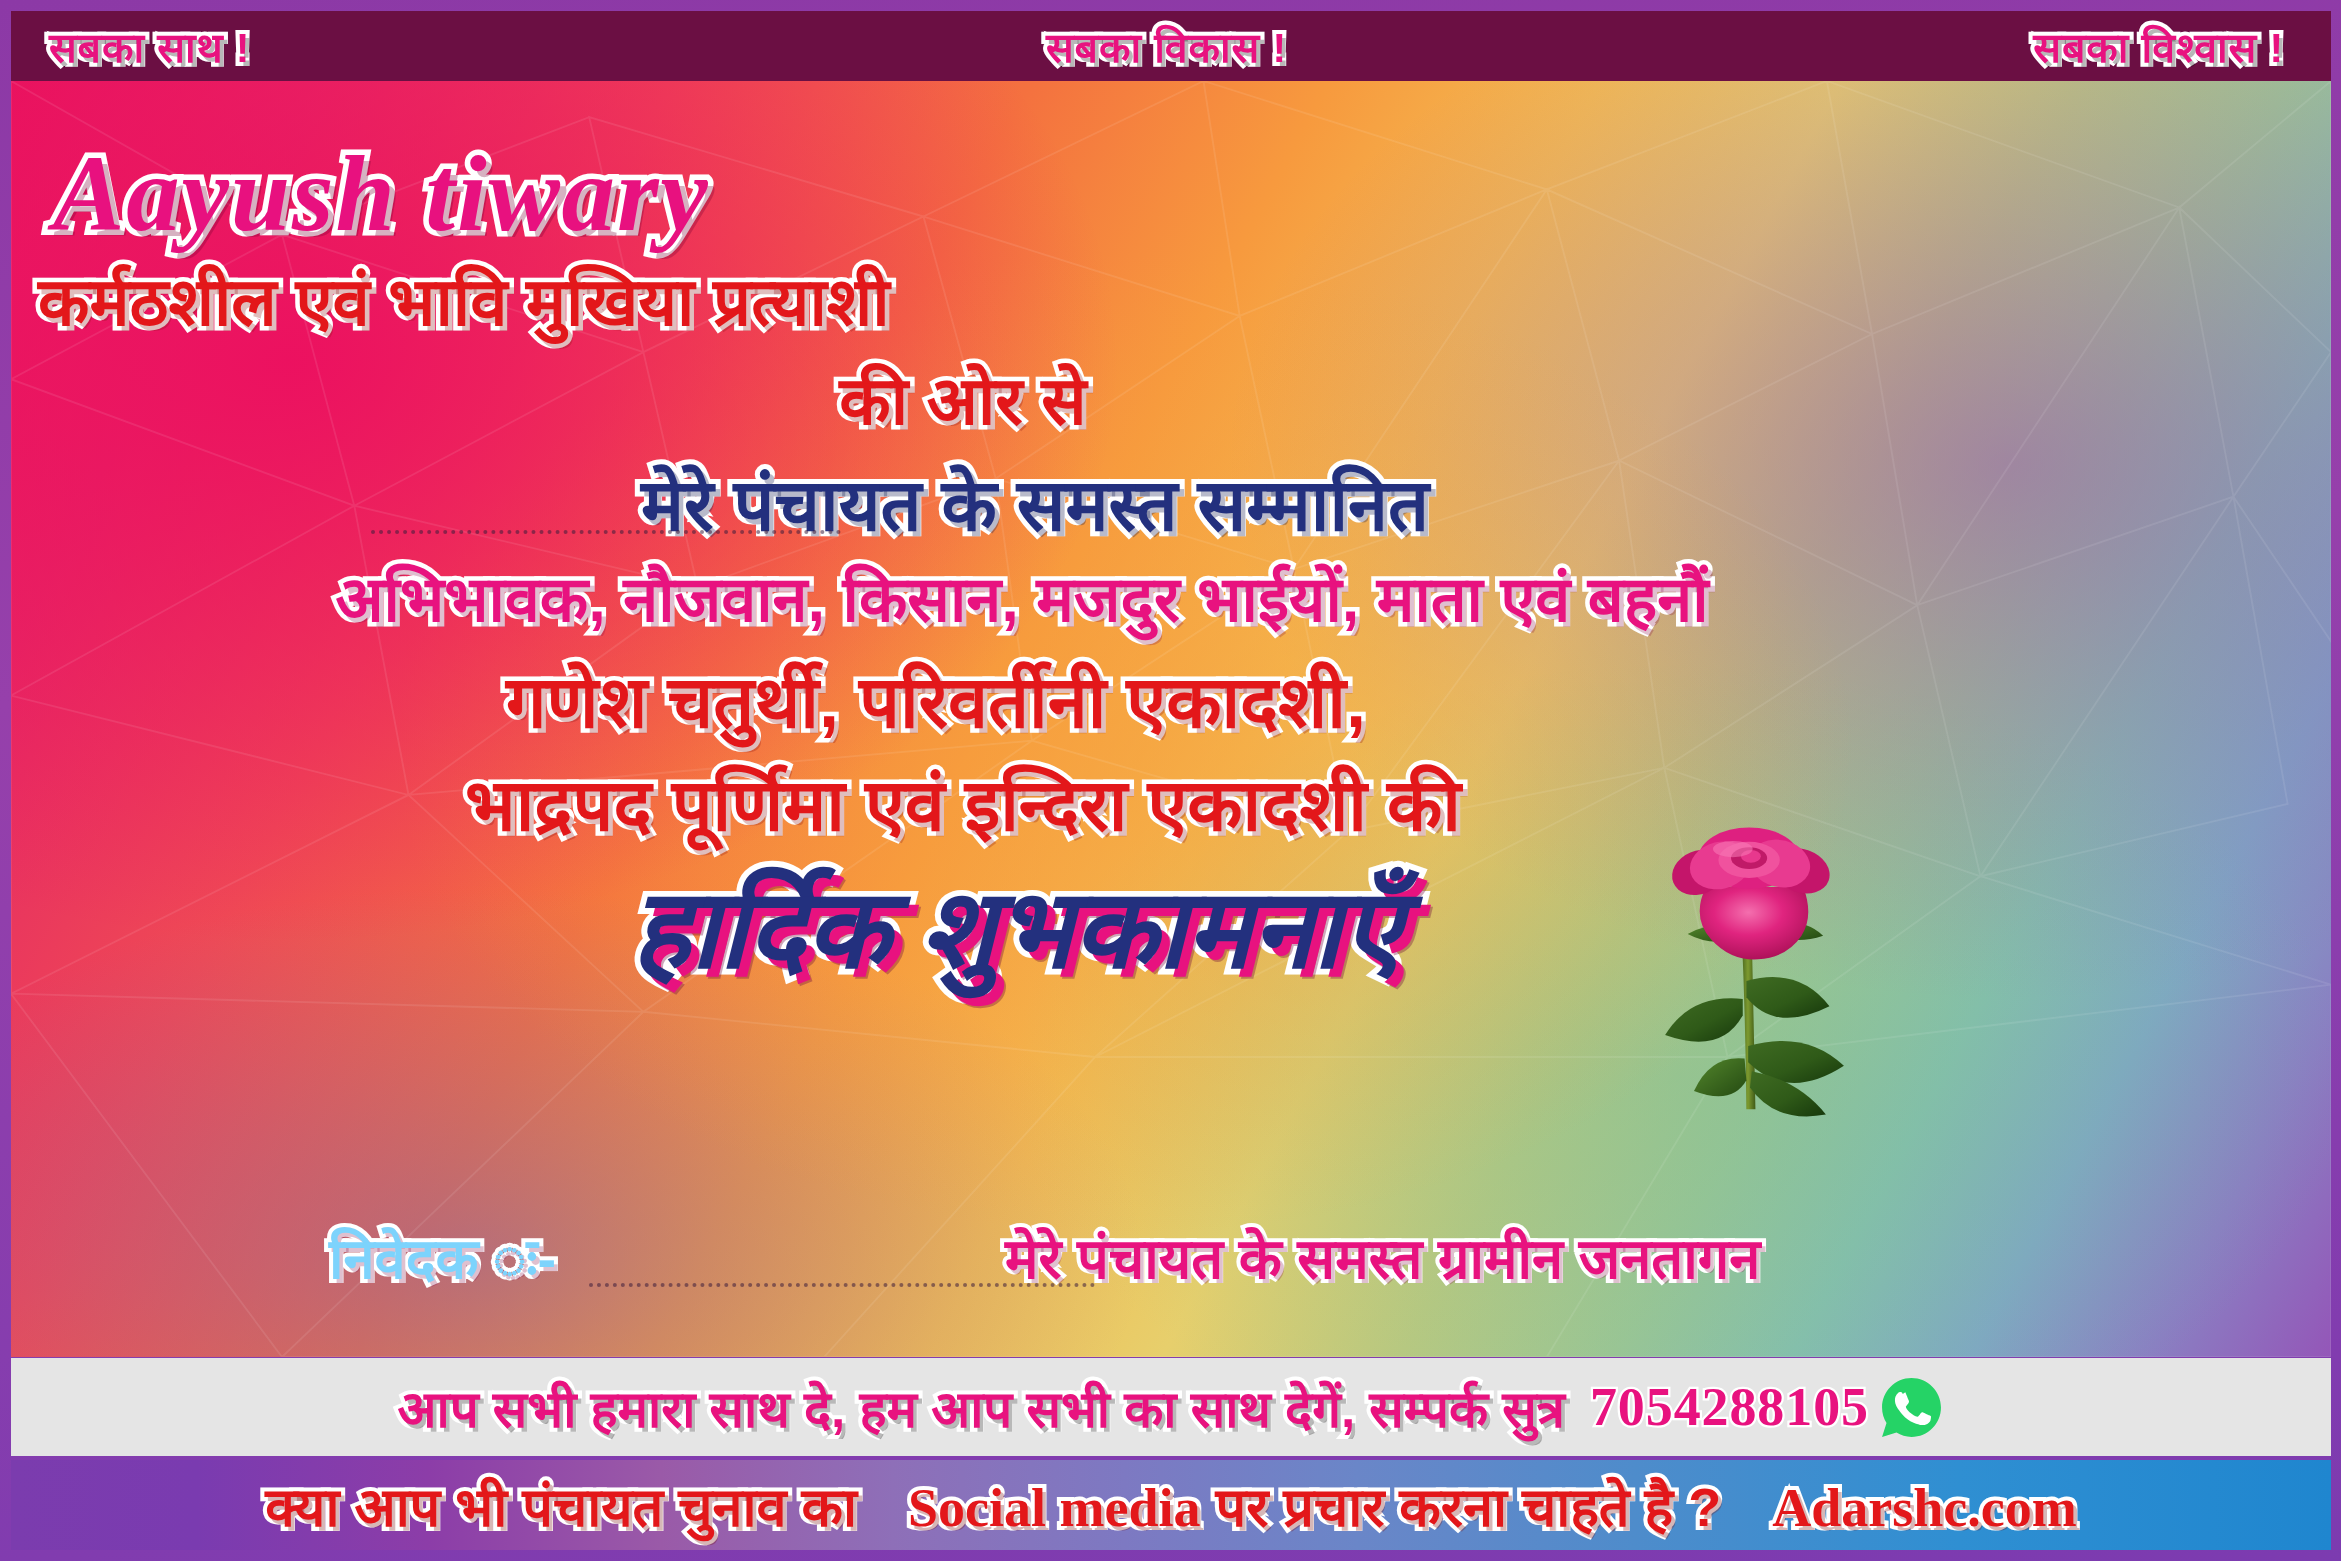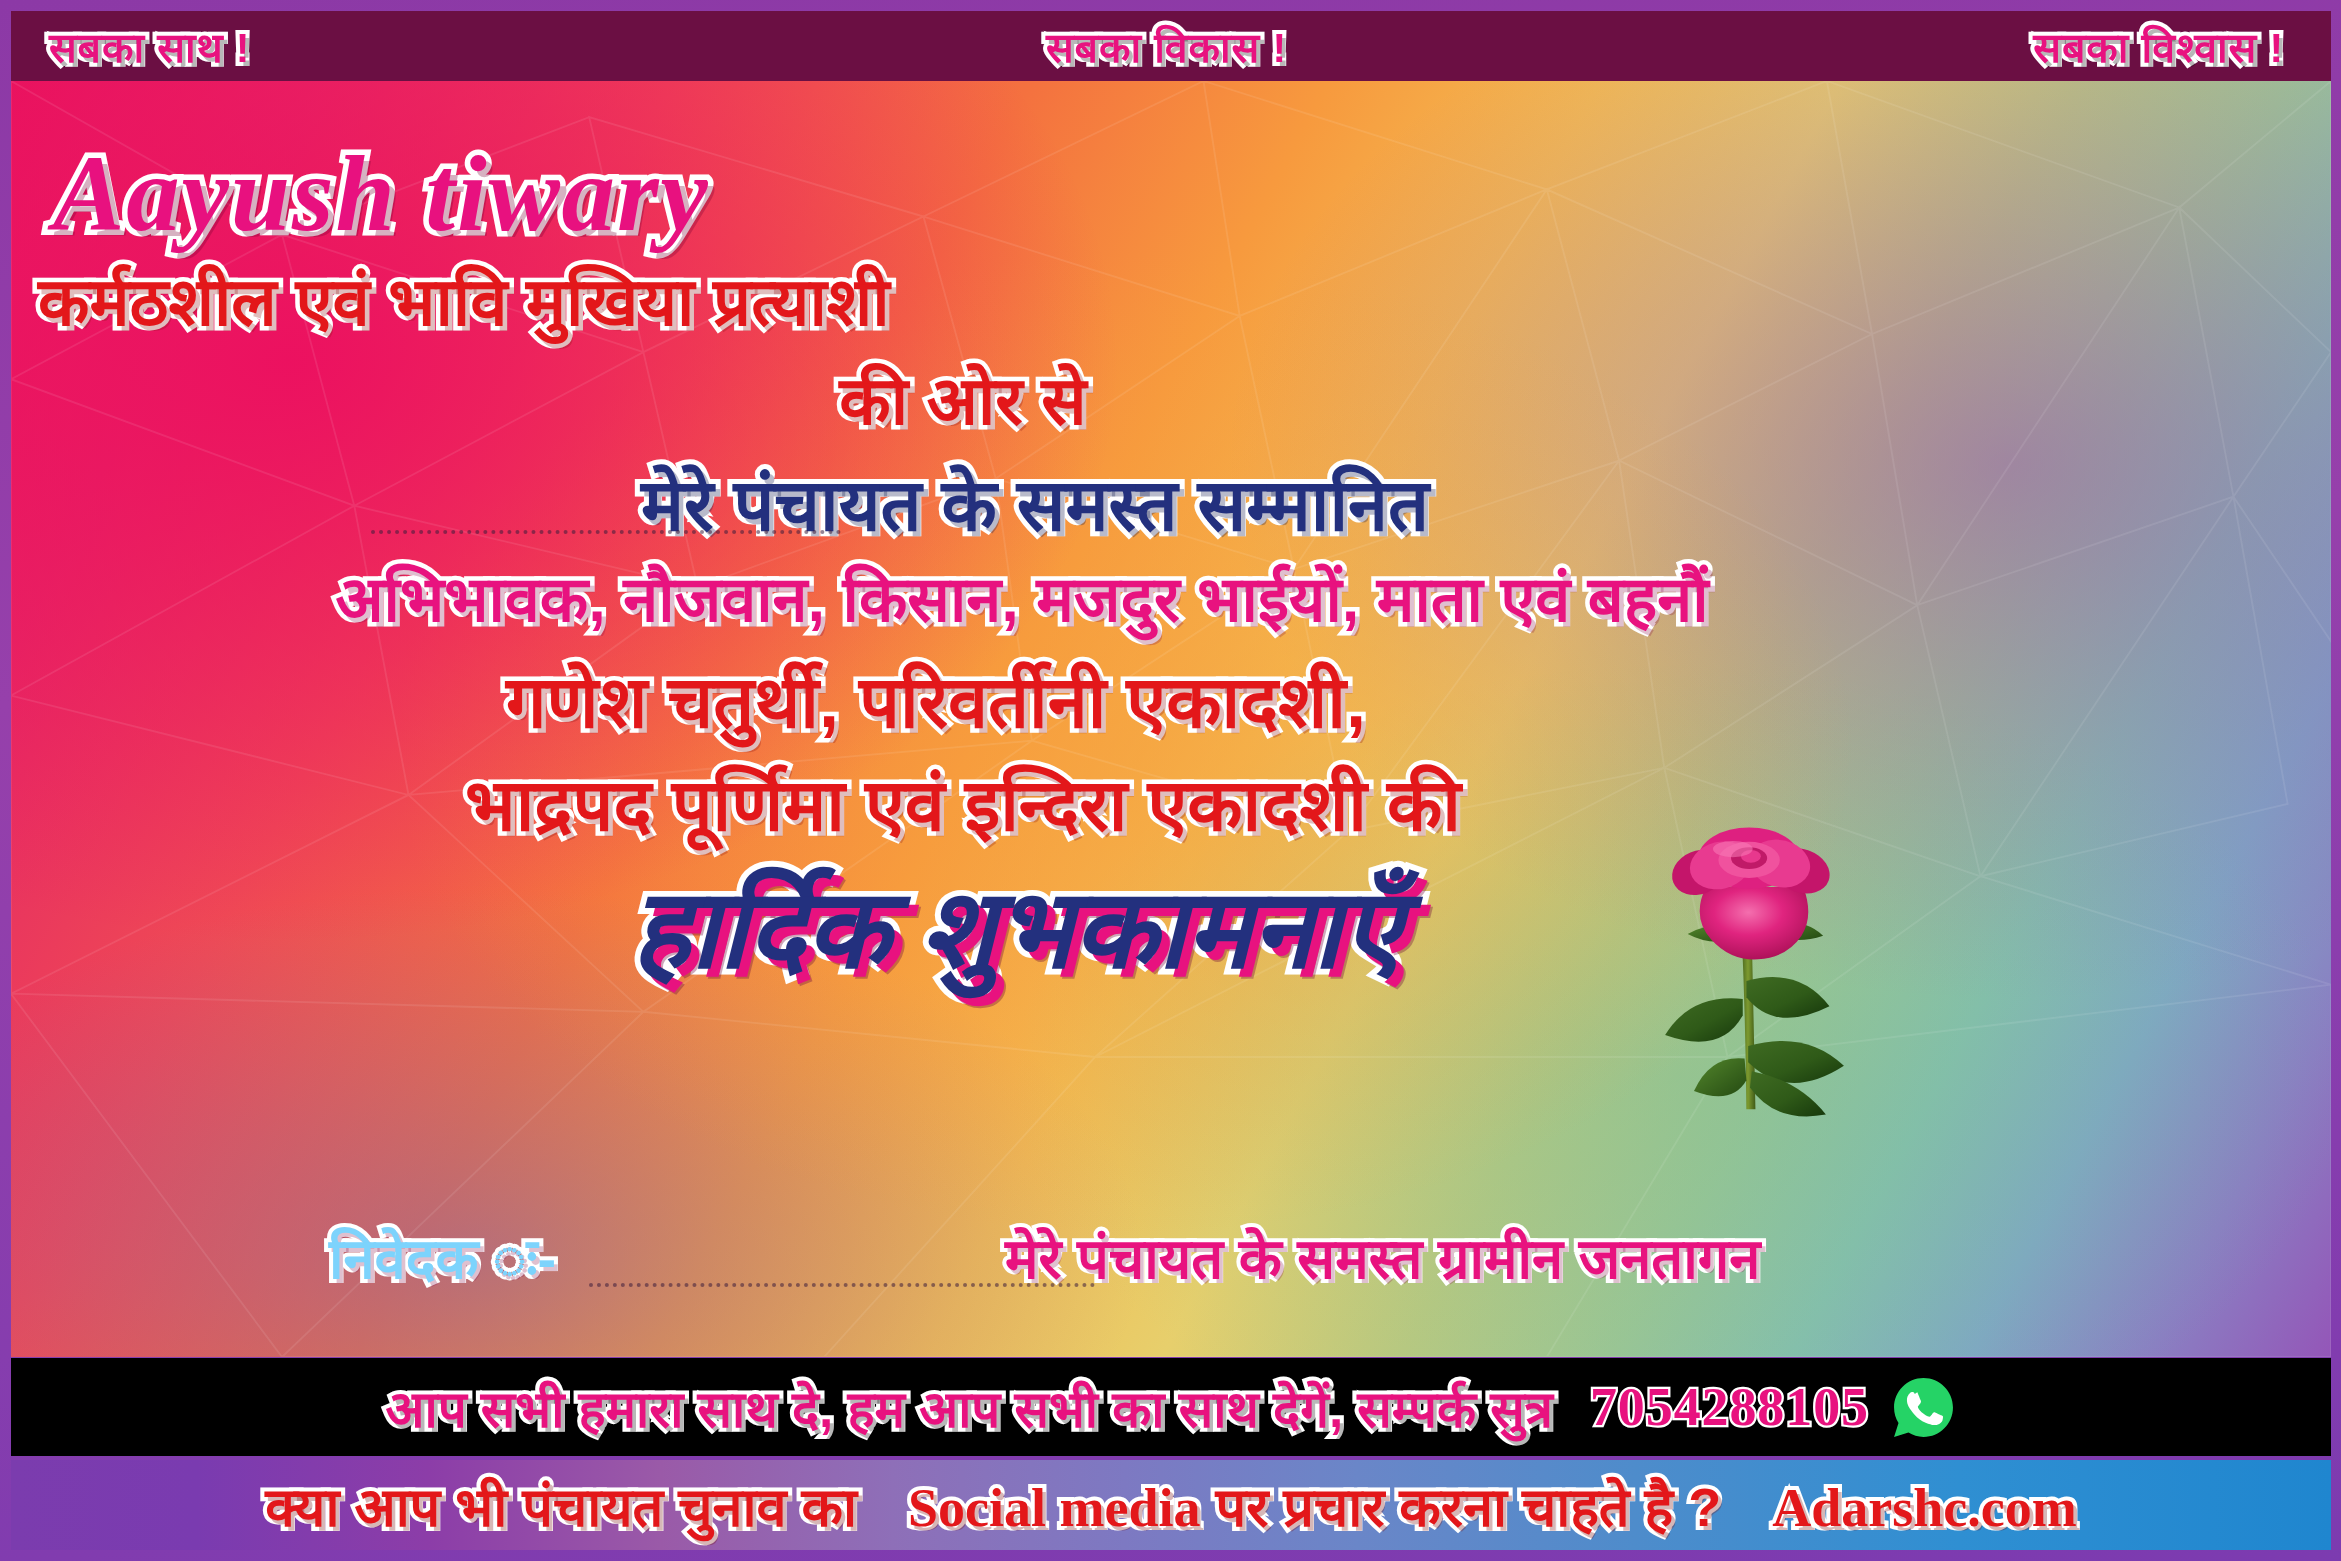--- a/index.html
+++ b/index.html
@@ -162,22 +162,22 @@
   
   .rose{
     position:absolute;left:1617px;top:741px;width:244px;height:298px;
     pointer-events:none;
   }
   .rose svg{width:100%;height:100%;display:block;}
 
   
   .botbar{
     position:absolute;left:11px;right:11px;bottom:105px;height:98px;
-    background:#000000;
-    display:flex;align-items:center;justify-content:center;gap:37px;
+    background:#e5e5e5;
+    display:flex;align-items:center;justify-content:center;gap:25px;
   }
   .botbar .bl{
     font-size:51px;font-weight:bold;color:#e8127f;white-space:nowrap;
     -webkit-text-stroke:8.1px #ffffff;paint-order:stroke fill;
     text-shadow:3.6px 3.6px 0 rgba(0,0,0,.28);
   }
   .botbar .phone{
     font-family:"Liberation Serif", serif;
     font-size:54px;font-weight:bold;color:#e8127f;white-space:nowrap;
     -webkit-text-stroke:4.5px #ffffff;paint-order:stroke fill;

